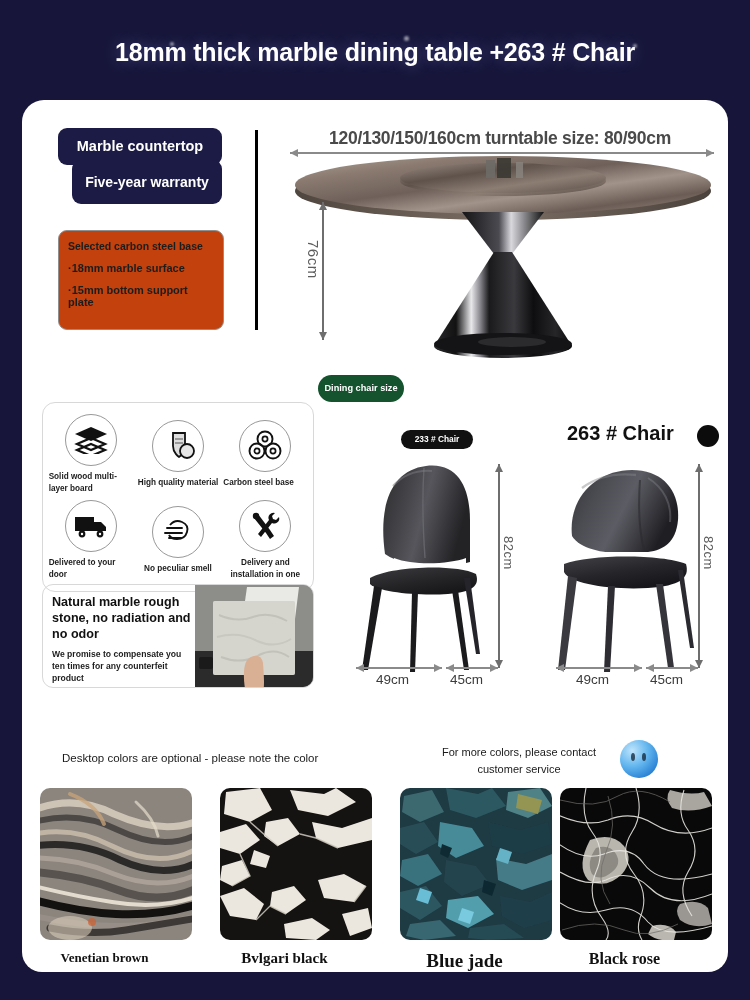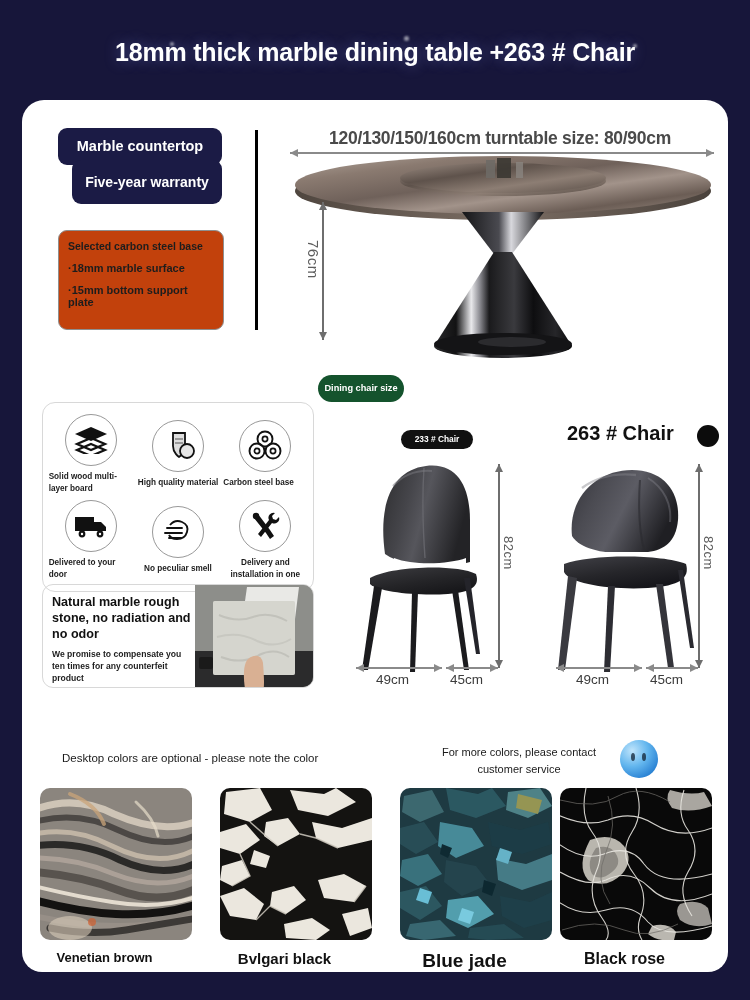--- a/index.html
+++ b/index.html
@@ -142,21 +142,21 @@
   }
   #emoji-face {
     position: absolute; left: 598px; top: 10px; width: 38px; height: 38px;
     border-radius: 50%;
     background: radial-gradient(circle at 32% 28%, #bfe4fb 0%, #63b6ee 42%, #2e86d6 75%, #1f6ab4 100%);
   }
   #emoji-face .eye {
     position: absolute; top: 13px; width: 4px; height: 8px; border-radius: 50%;
     background: #123; opacity: .75;
   }
-  .swatch-wrap { position: absolute; top: 58px; width: 129px; }
+  .swatch-wrap { position: absolute; top: 58px; width: 129px; font-family: Liberation Serif, serif; }
   .swatch { width: 152px; height: 152px; border-radius: 10px; overflow: hidden; position: relative; }
   .swatch-label {
     margin-top: 10px; text-align: center; font-weight: bold; color: #111;
   }
 </style>
 </head>
 <body>
 
 <div class="page-title">18mm thick marble dining table +263 # Chair</div>
 <div class="sparkle" style="left:170px;top:42px;width:4px;height:4px;"></div>

